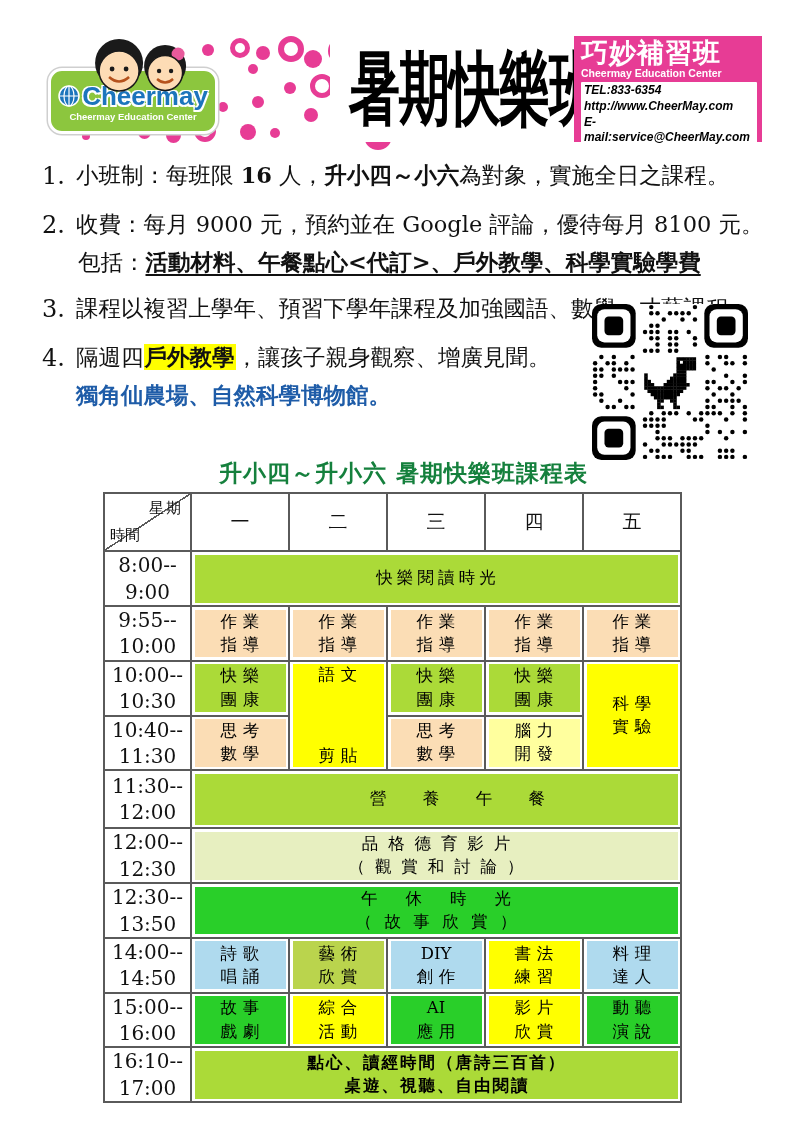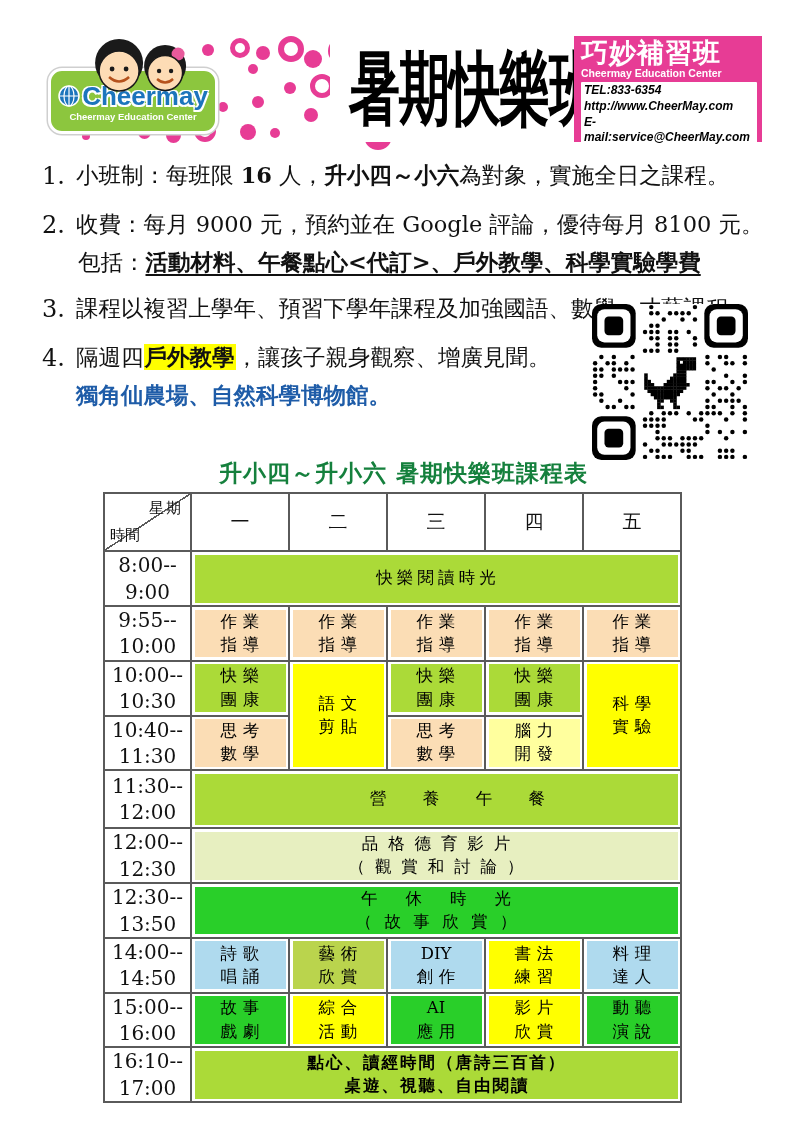--- a/index.html
+++ b/index.html
@@ -528,21 +528,21 @@
             <span>10:00--</span>
             <span>10:30</span>
           </td>
       <td class="cc">
             <div class="fill" style="background: rgb(171, 218, 56);">
               <span class="ls-s">快樂</span>
               <span class="ls-s">團康</span>
             </div>
           </td>
       <td class="cc" rowspan="2">
-            <div class="fill" style="background: rgb(255, 255, 0);">
+            <div class="fill" style="background: rgb(255, 255, 0); justify-content: space-between;">
               <span class="ls-s">語文</span>
               <span class="ls-s">剪貼</span>
             </div>
           </td>
       <td class="cc">
             <div class="fill" style="background: rgb(171, 218, 56);">
               <span class="ls-s">快樂</span>
               <span class="ls-s">團康</span>
             </div>
           </td>

